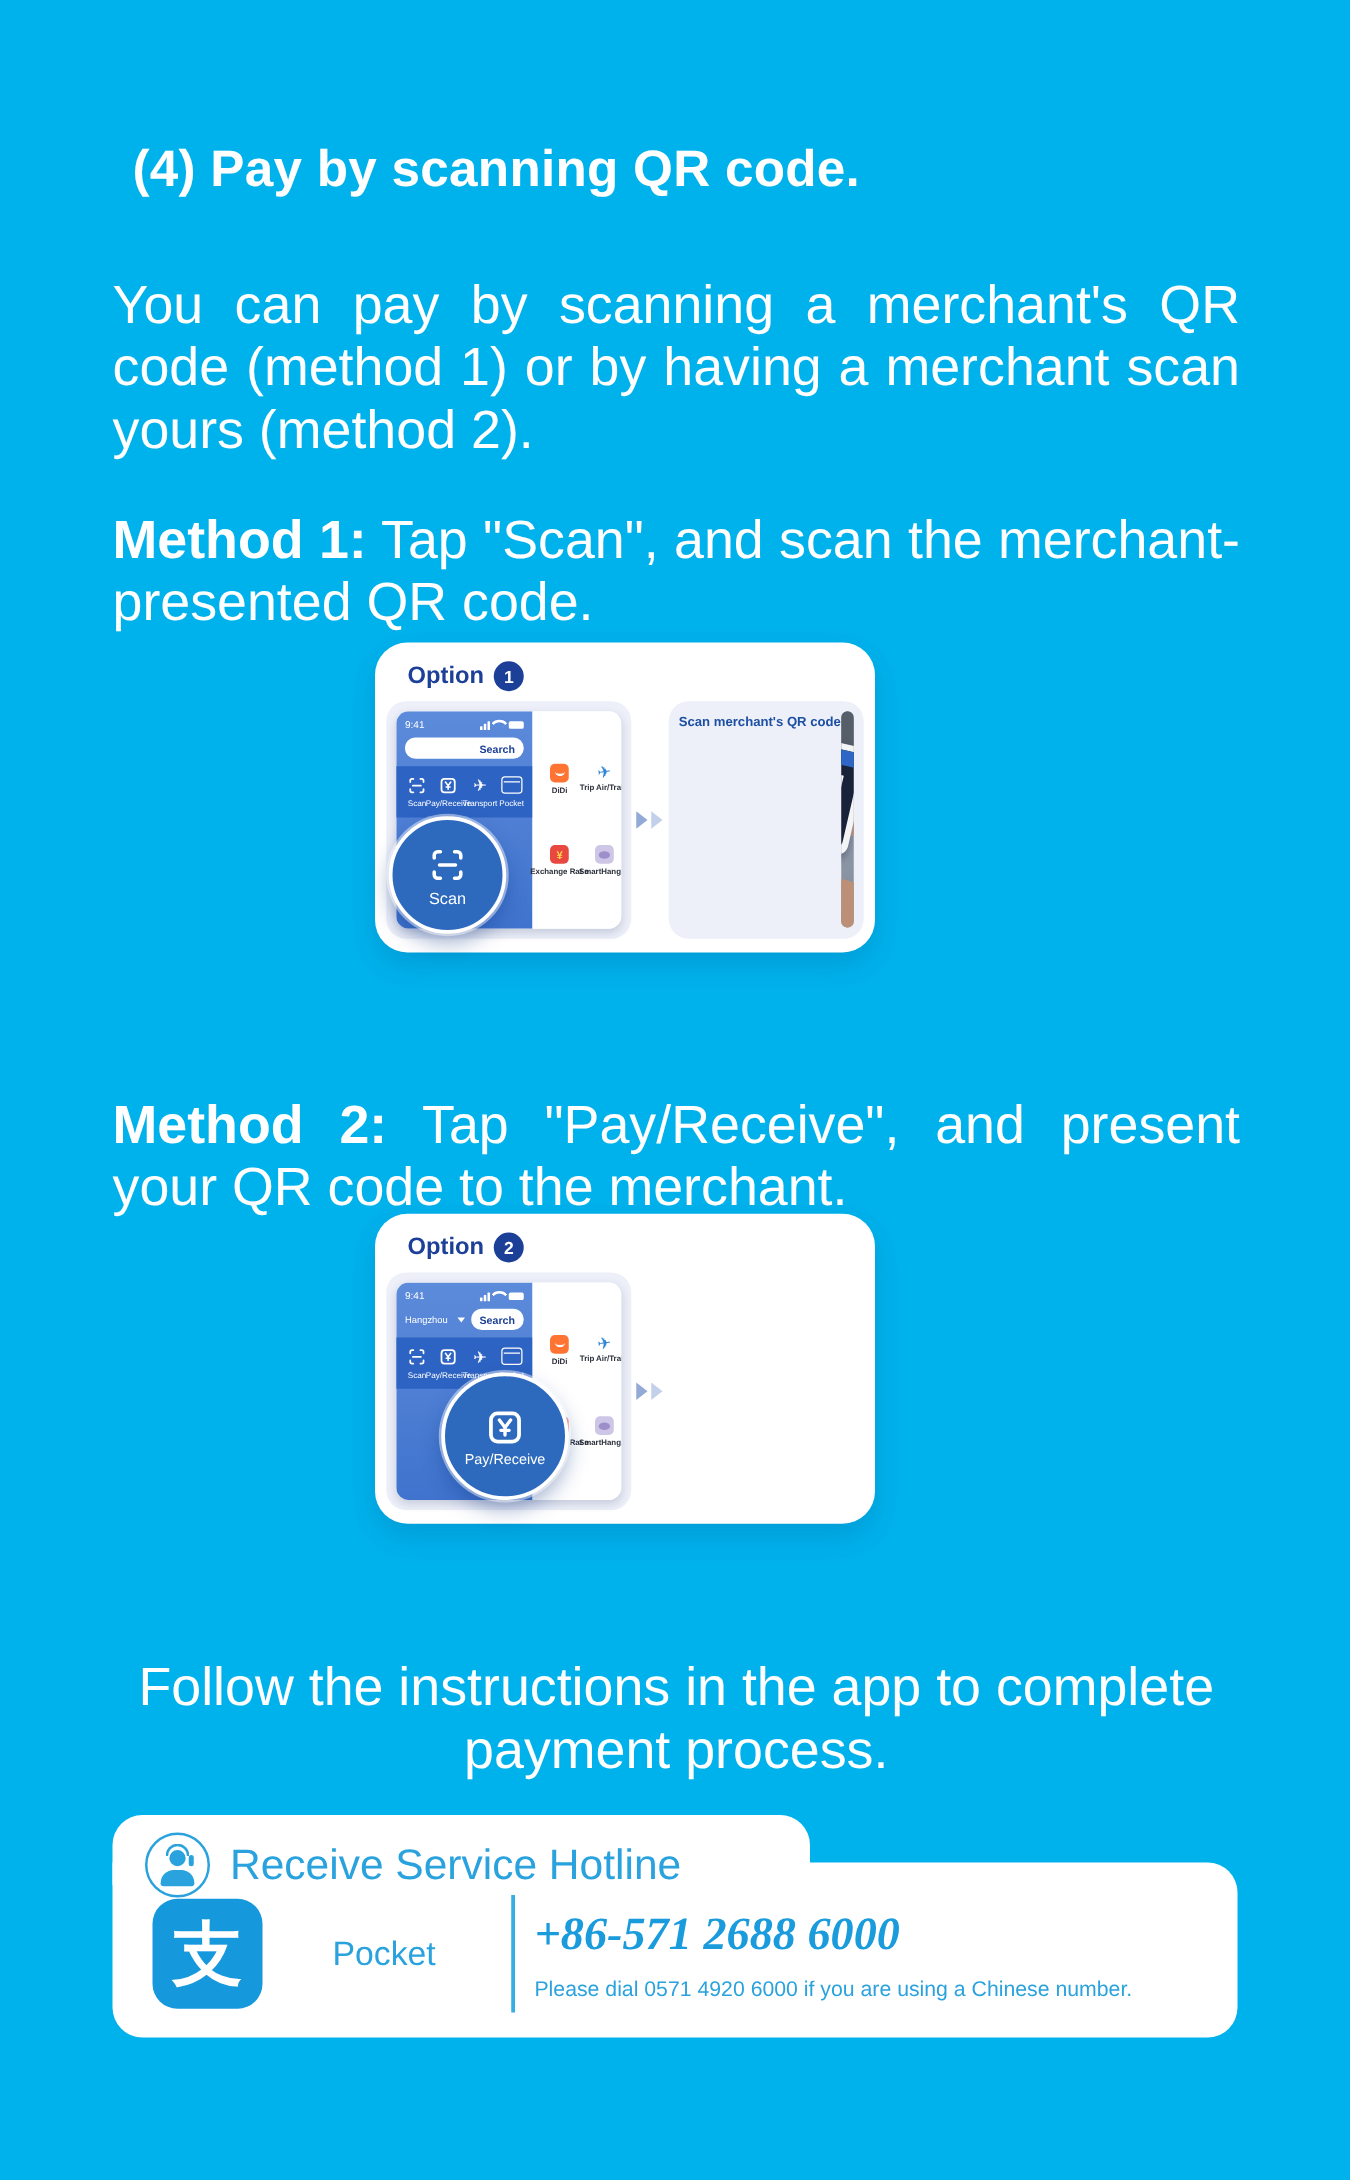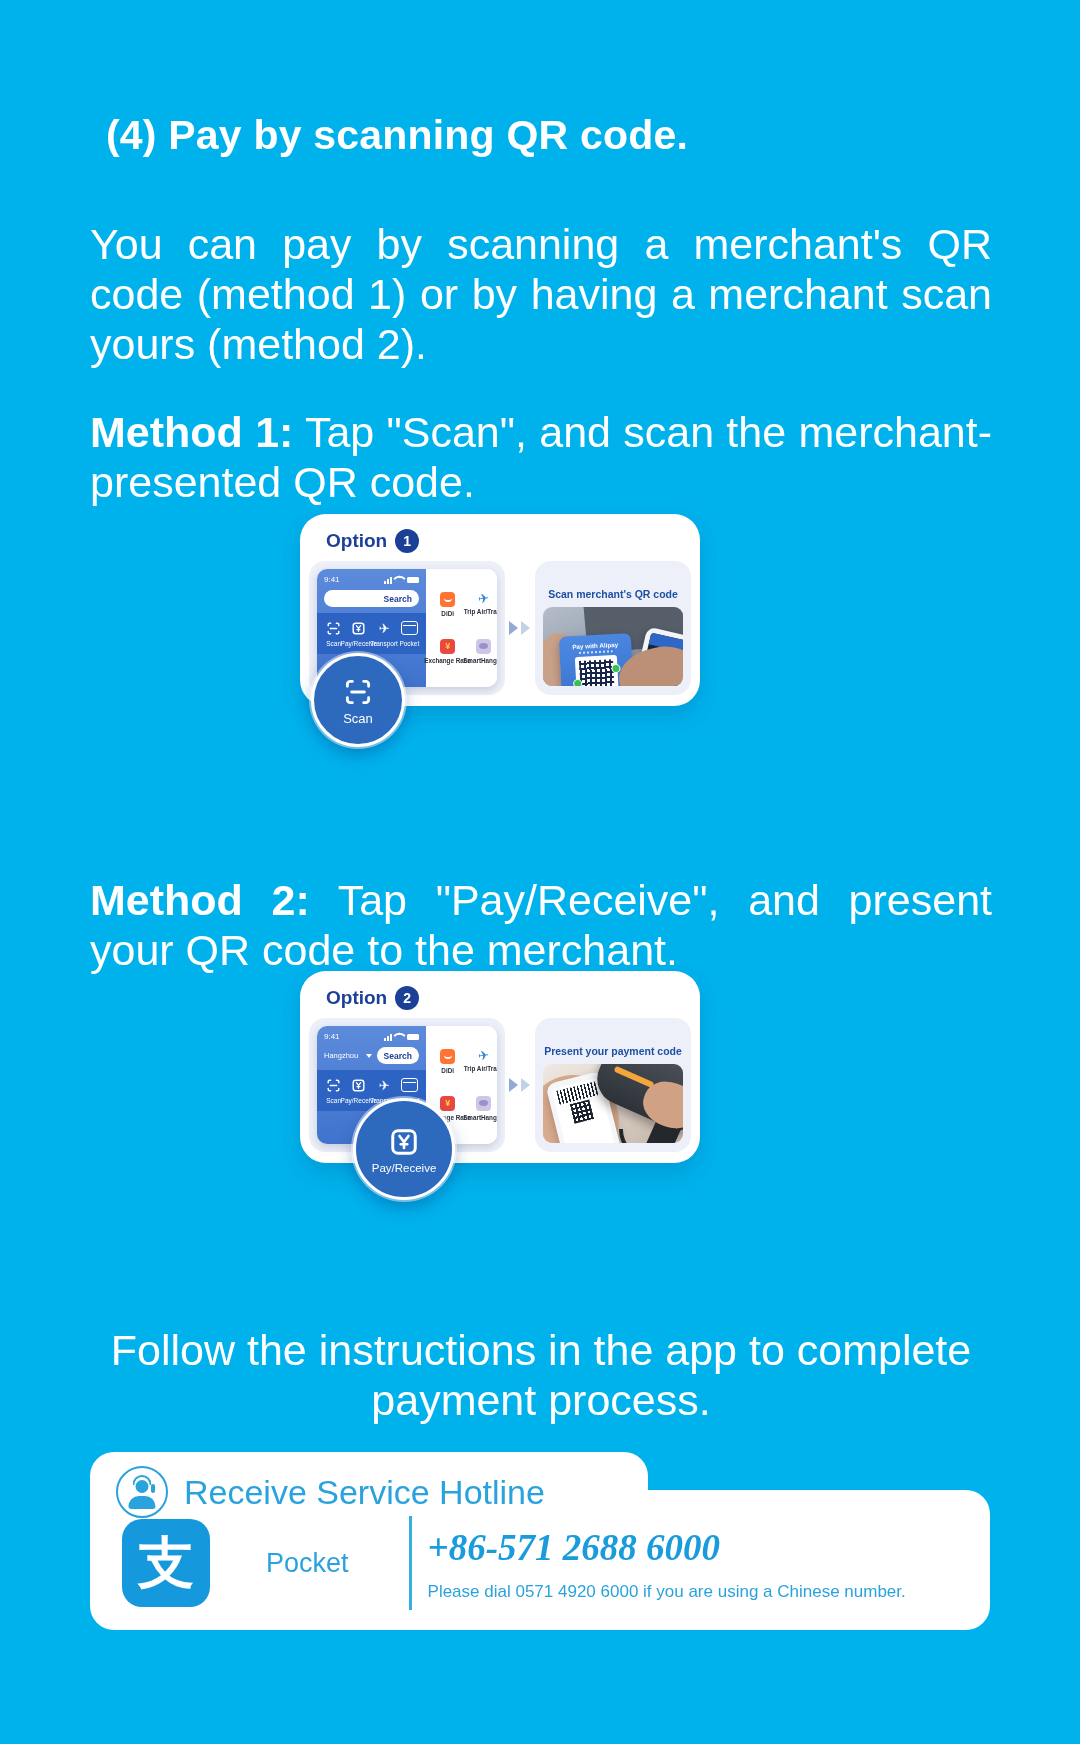--- a/index.html
+++ b/index.html
@@ -7,21 +7,21 @@
         font-family:"Liberation Sans",sans-serif}
   
   .heading{position:absolute;left:106px;top:112px;font-size:41px;font-weight:bold;color:#fff;letter-spacing:.2px}
   .para{position:absolute;left:90px;width:902px;color:#fff;font-size:43px;line-height:50px;text-align:justify}
   .intro{top:176px}
   .m1{top:364px}
   .m2{top:832px}
   .outro{top:1282px;text-align:center}
   .bold{font-weight:bold}
   
-  .card{position:absolute;left:300px;width:400px;height:192px;background:#fff;border-radius:26px;
+  .card{position:absolute;left:300px;width:400px;height:248px;background:#fff;border-radius:26px;
         box-shadow:0 10px 22px rgba(0,60,120,.18)}
   .card1{top:514px}.card2{top:971px}
   .opt-row{display:flex;align-items:center;gap:8px;padding:15px 0 0 26px}
   .opt-label{font-size:19px;font-weight:bold;color:#1c3f98}
   .opt-num{width:24px;height:24px;border-radius:50%;background:#1c3f98;color:#fff;font-size:14px;
            font-weight:bold;display:grid;place-items:center}
   .card-body{position:absolute;left:9px;right:9px;top:47px;bottom:11px;display:flex;align-items:stretch}
   
   .phone-panel{position:relative;width:196px;background:#edf0f9;border-radius:16px;padding:8px;box-sizing:border-box}
   .phone{background:#fff;border-radius:10px;overflow:hidden;box-shadow:0 3px 8px rgba(20,40,90,.18);
@@ -74,22 +74,22 @@
   .zc2{width:96px;height:96px;left:44px;top:80px}
   .zc1 svg{width:34px;height:34px}
   .zc2 svg{width:36px;height:36px}
   .zc-label{color:#fff;font-size:13px;white-space:nowrap}
   .zc2 .zc-label{font-size:11.5px}
   
   .arrows{width:28px;display:flex;align-items:center;justify-content:center;gap:3px}
   .ar{width:0;height:0;border-top:7px solid transparent;border-bottom:7px solid transparent;border-left:9px solid #93a9d6}
   .ar.a2{border-left-color:#c3d0ea}
   
-  .photo-panel{flex:1;background:#edf0f9;border-radius:16px;margin-left:2px;padding:24px 8px 9px;
-       display:flex;flex-direction:column;box-sizing:border-box;min-width:0}
+  .photo-panel{flex:1;background:#edf0f9;border-radius:16px;margin-left:2px;padding:8px 8px 9px;
+       display:flex;flex-direction:row;box-sizing:border-box;min-width:0}
   .photo-title{font-size:10.5px;font-weight:bold;color:#1d4fa3;text-align:center;margin:3px 0 7px;white-space:nowrap}
   .photo{flex:1;border-radius:9px;position:relative;overflow:hidden}
   .scene1{background:linear-gradient(155deg,#b6bdc9,#98a3b2 45%,#7c8694)}
   .s1-monitor{position:absolute;right:-12px;top:-14px;width:110px;height:56px;background:#565e6a;transform:rotate(-5deg)}
   .s1-handl{position:absolute;left:-10px;top:26px;width:44px;height:74px;background:#c9a088;border-radius:46%;transform:rotate(12deg)}
   .qr-card{position:absolute;left:18px;top:28px;width:72px;height:88px;border-radius:7px;
        background:linear-gradient(170deg,#4e8ae2,#2e67c6);transform:rotate(-3deg);
        box-shadow:0 4px 8px rgba(0,0,50,.3);text-align:center;padding-top:7px;box-sizing:border-box}
   .qc-title{font-size:6.3px;color:#fff;font-weight:bold;white-space:nowrap}
   .qc-dots{width:34px;height:2px;margin:2px auto 3px;background:repeating-linear-gradient(90deg,#cfe0ff 0 2px,transparent 2px 4px)}
@@ -402,38 +402,20 @@
             </svg>
           <span class="zc-label">Pay/Receive</span>
         </div>
       </div>
 
       <div class="arrows">
           <span class="ar a1"></span>
           <span class="ar a2"></span>
         </div>
 
-      <div class="photo-panel">
-        <div class="photo-title">Present your payment code</div>
-        <div class="photo scene2">
-          <i class="s2-handl"></i>
-          <div class="s2-phone">
-            <div class="s2-screen">
-              <div class="s2-barcode"></div>
-              <div class="s2-qr"></div>
-              <div class="s2-foot"></div>
-            </div>
-          </div>
-          <i class="s2-scanner"></i>
-          <i class="s2-accent"></i>
-          <i class="s2-handle"></i>
-          <i class="s2-handr"></i>
-          <i class="s2-cable"></i>
-        </div>
-      </div>
     </div>
   </div>
 
   <p class="para outro">Follow the instructions in the app to complete payment process.</p>
 
   <div class="footer">
     <div class="f-tab"></div>
     <div class="f-body"></div>
     <div class="f-head">
       <span class="hs-circle">

